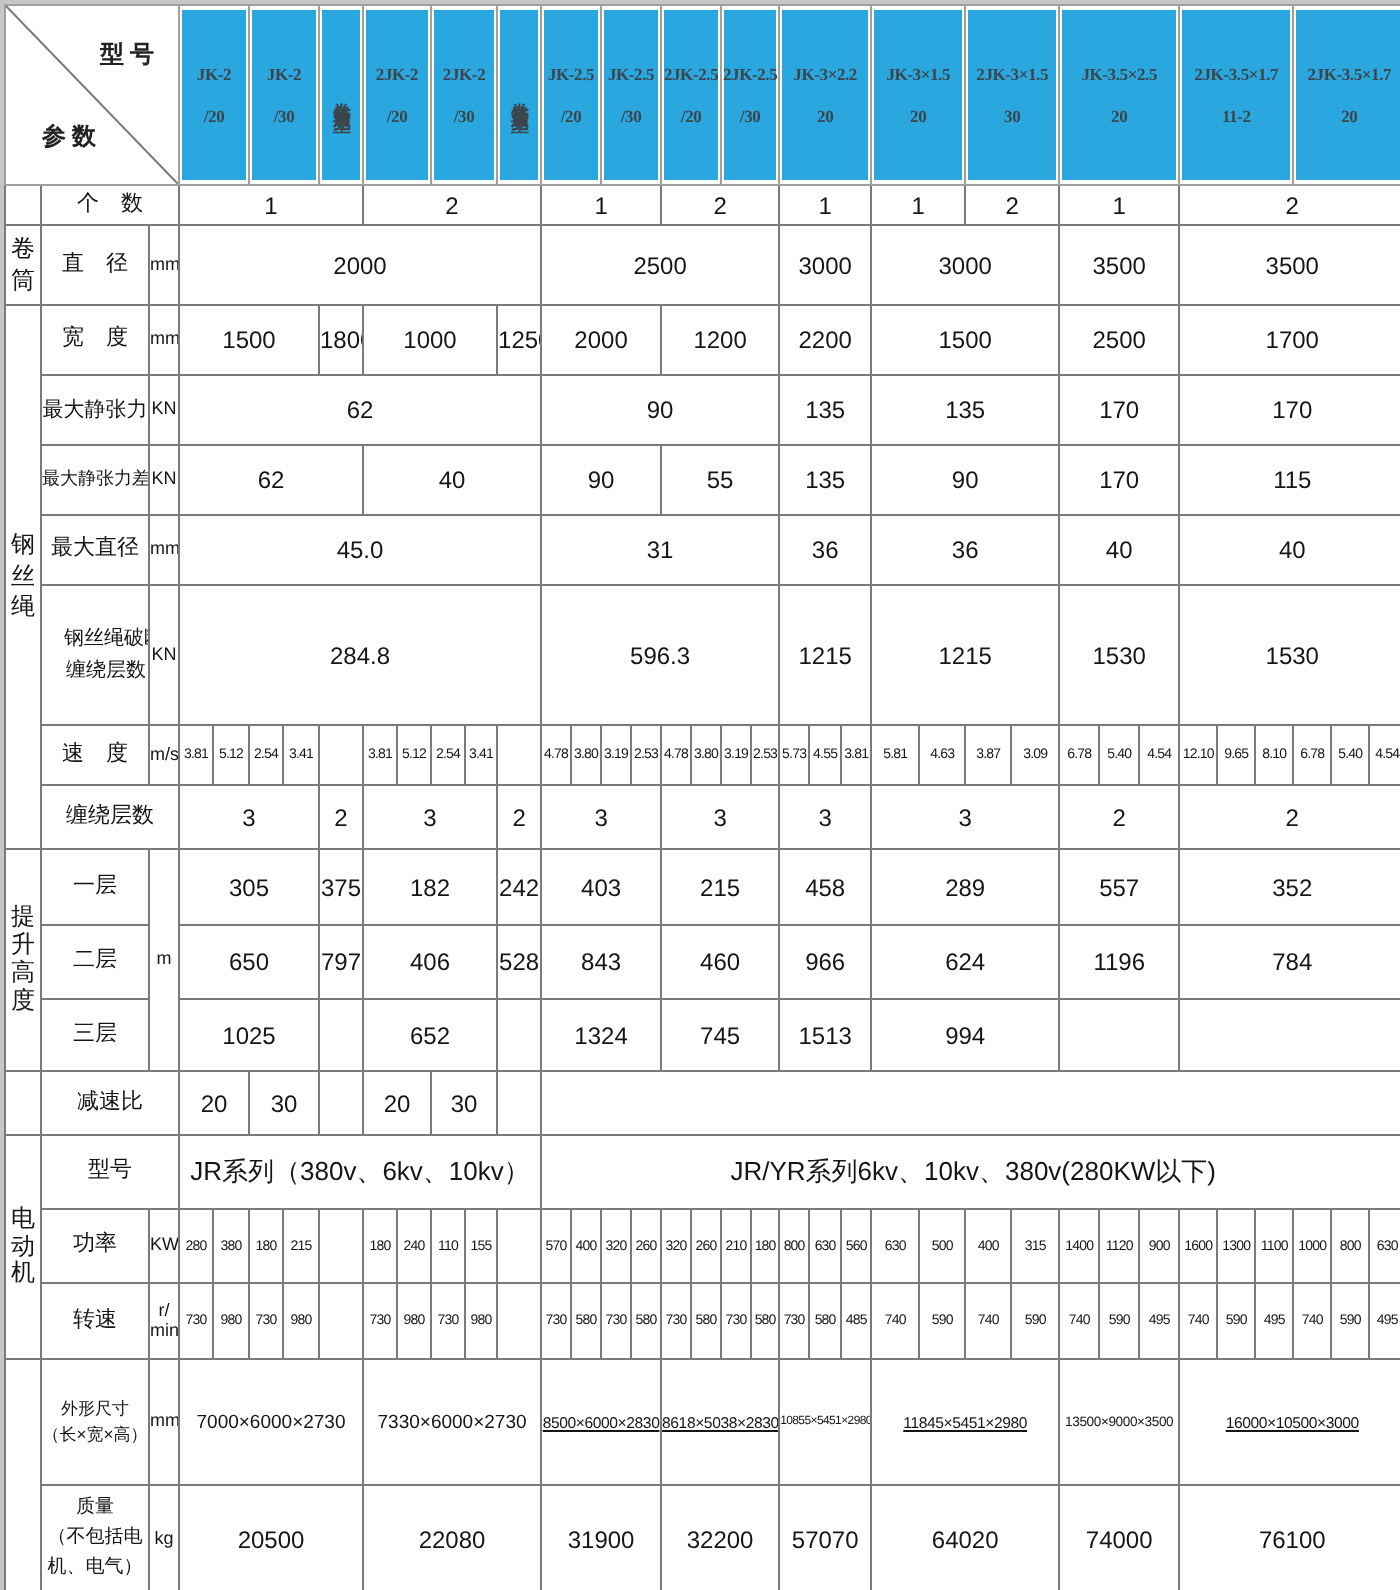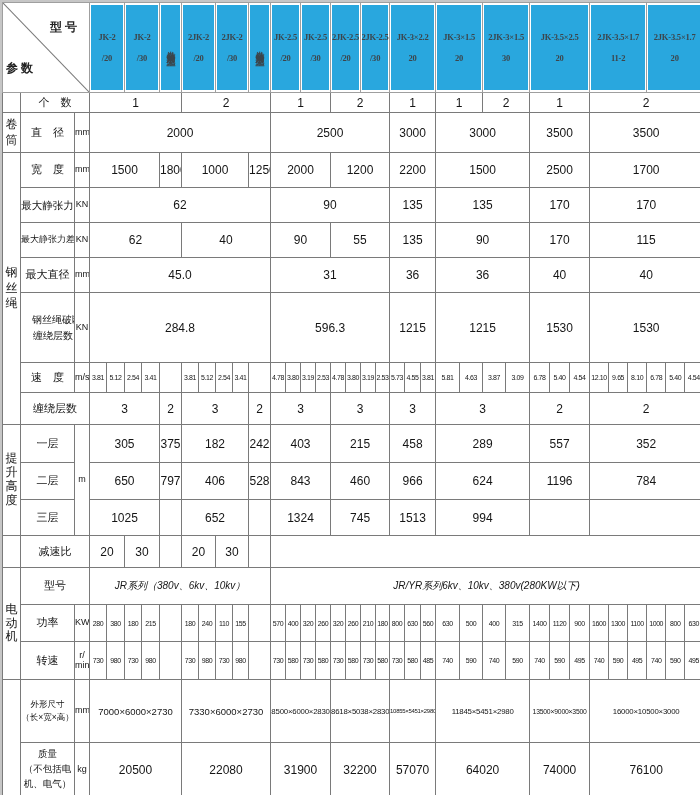--- a/index.html
+++ b/index.html
@@ -18,31 +18,31 @@
     background:#29a7de;width:100%;height:100%;
     display:flex;flex-direction:column;align-items:center;justify-content:center;gap:12px;
     color:#3c454b;line-height:1;
   }
   .hline{font-size:8.5px;letter-spacing:-0.2px;white-space:nowrap;font-family:Liberation Serif, serif;}
   .hcell.vert{gap:0;}
   .hcell.vert .hline{writing-mode:vertical-rl;letter-spacing:1.5px;font-size:9px;}
   .corner{position:relative;background:#fff;}
   .diag{position:absolute;left:0;top:0;width:100%;height:100%;display:block;}
   .ctop{position:absolute;top:16px;right:9px;font-size:12px;letter-spacing:3px;color:#222;}
-  .cbot{position:absolute;bottom:15px;left:3px;font-size:12px;letter-spacing:3px;color:#222;}
+  .cbot{position:absolute;bottom:15px;left:18px;font-size:12px;letter-spacing:3px;color:#222;}
   .gcell{padding:0;}
   .gtext{display:flex;flex-direction:column;align-items:center;justify-content:center;height:100%;font-size:12px;gap:2px;line-height:1.15;}
   .spread .gtext{justify-content:space-evenly;gap:0;}
   .rlabel{font-size:11px;line-height:1.55;white-space:nowrap;}
   .runit{font-size:9px;line-height:1.1;}
   .dcell{font-size:12px;white-space:nowrap;}
   .sm{font-size:7px;letter-spacing:-0.4px;}
-  .mod{font-size:10px;font-style:italic;}
+  .mod{font-size:13px;}
   .d9{font-size:9.5px;}
-  .d8{font-size:7.8px;letter-spacing:-0.2px;}
+  .d8{font-size:7.8px;letter-spacing:-0.2px;text-decoration:underline;}
   .d7{font-size:6.8px;letter-spacing:-0.2px;}
   .d6{font-size:6px;letter-spacing:-0.3px;}
 </style>
 </head>
 <body>
 
 <div id="wrap">
     <table style="width: 696px;">
       <colgroup>
         <col style="width: 18px;">

